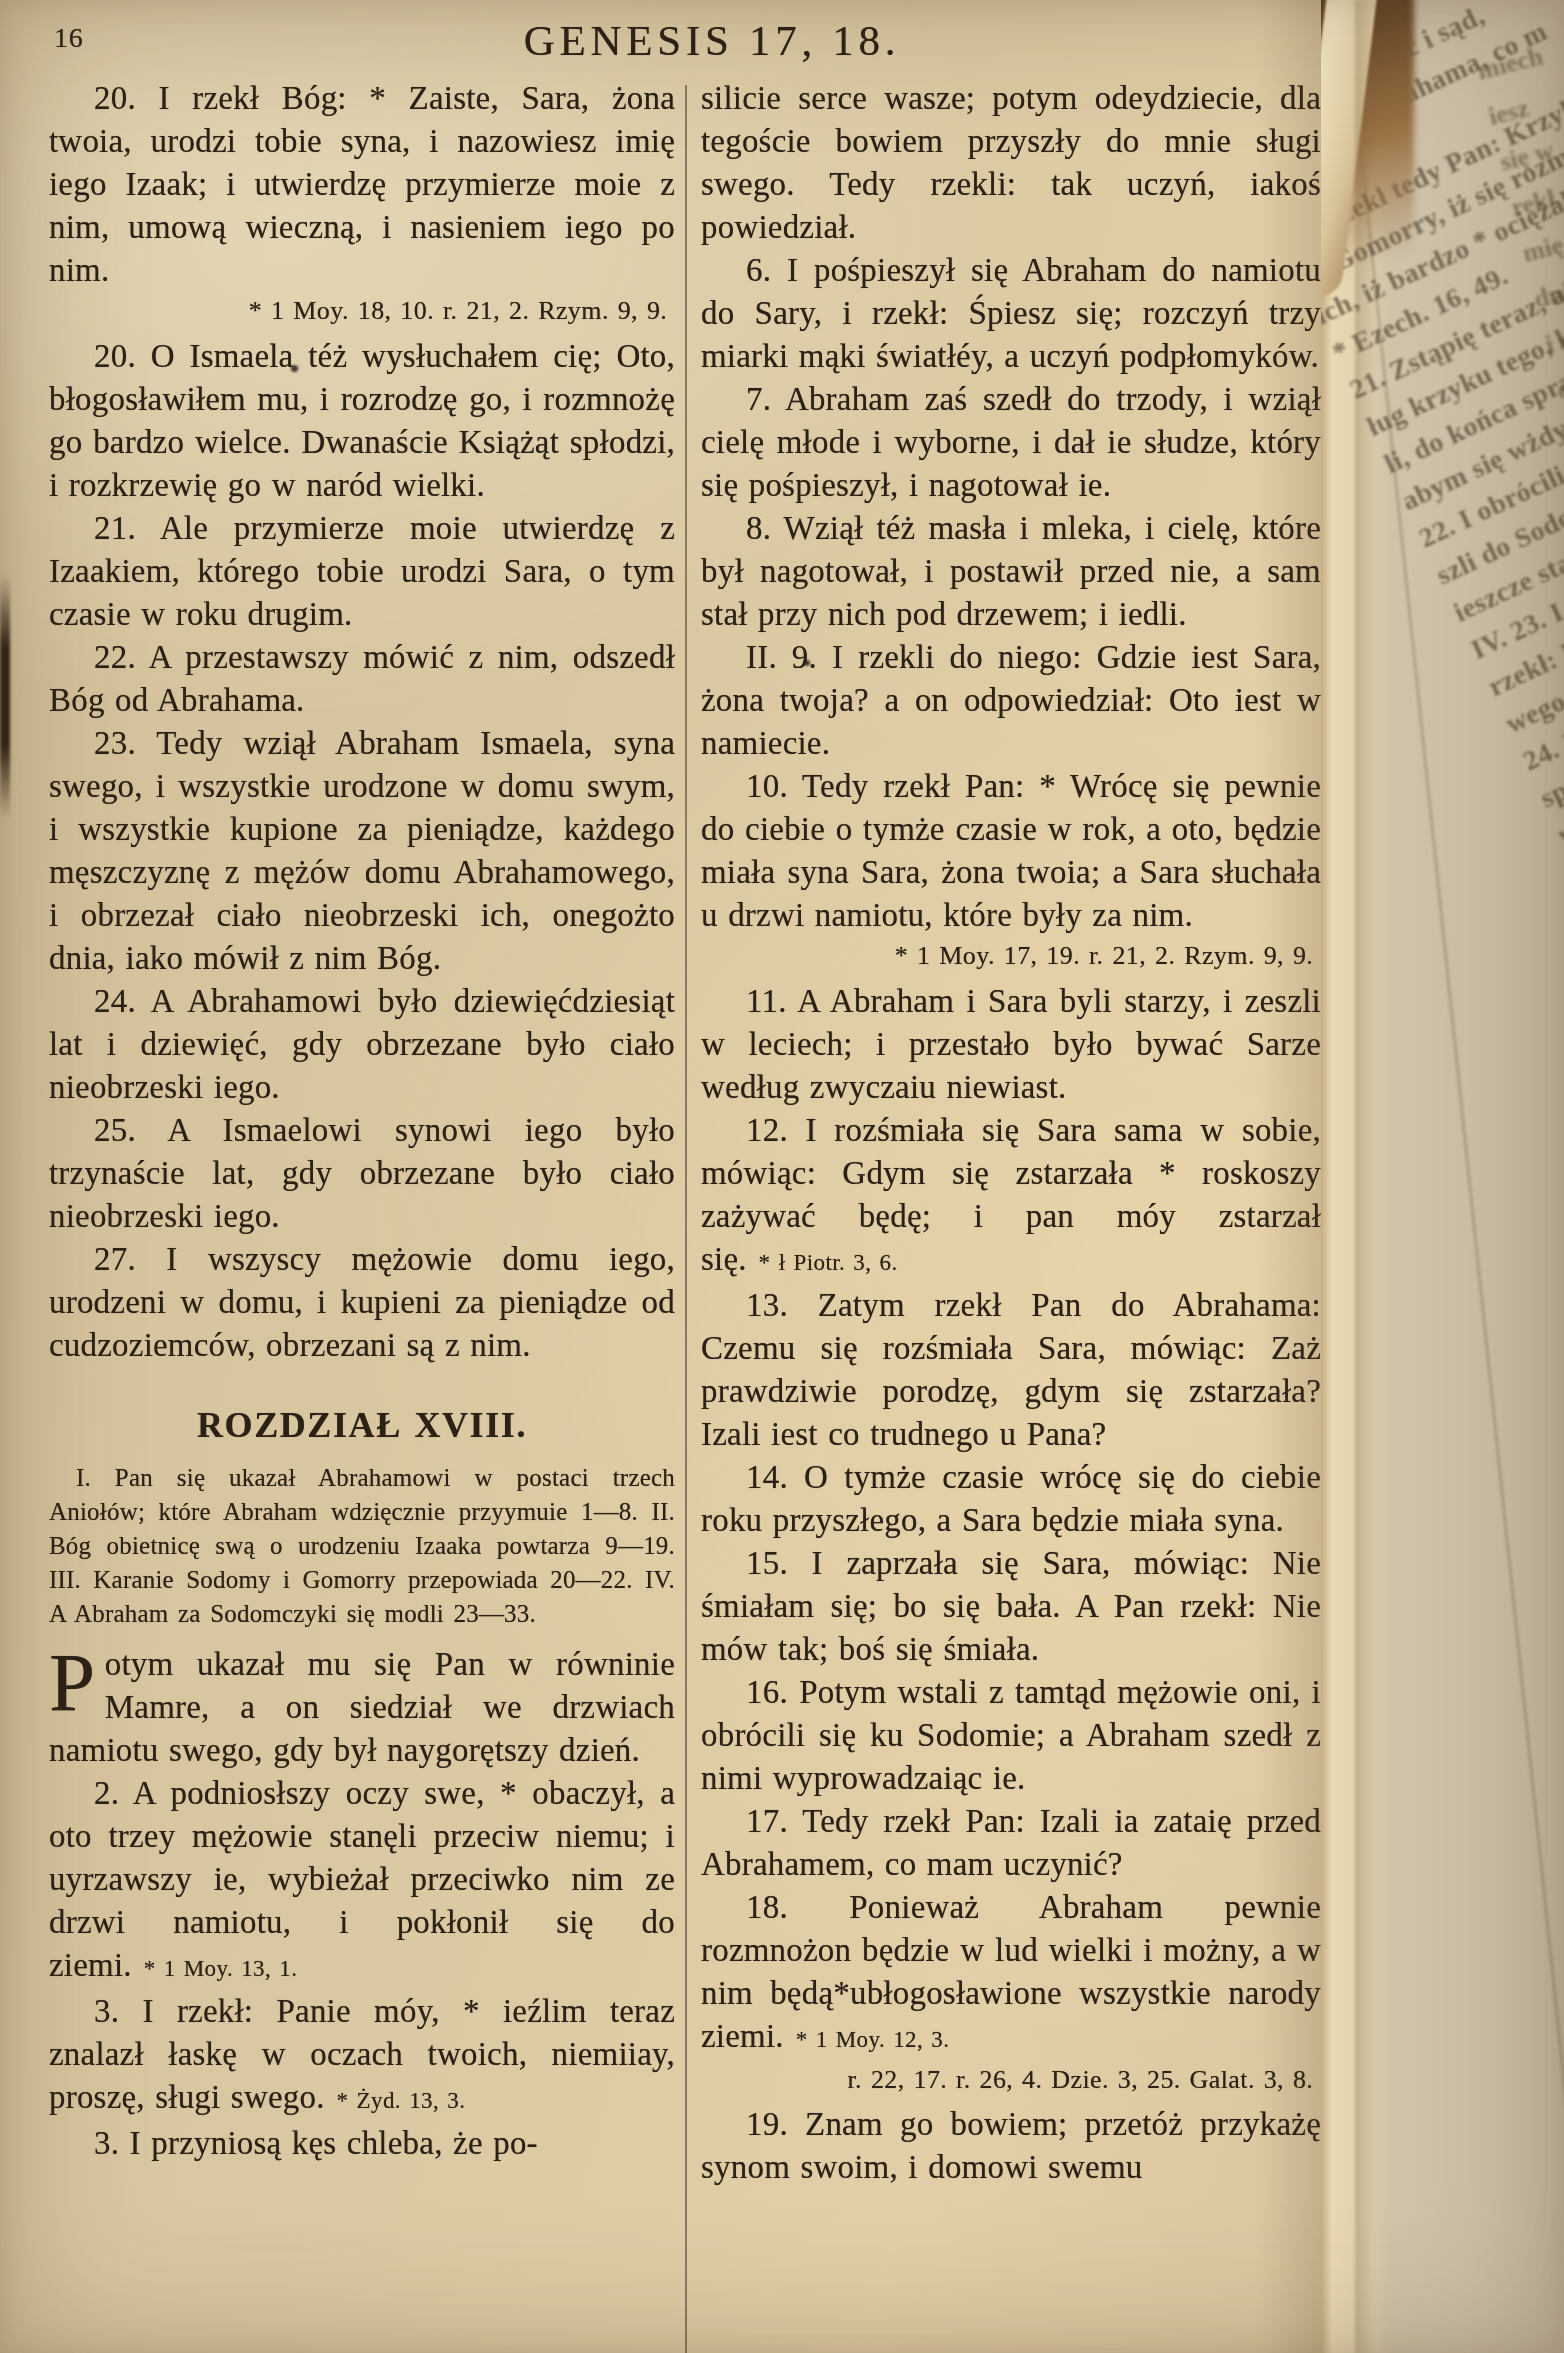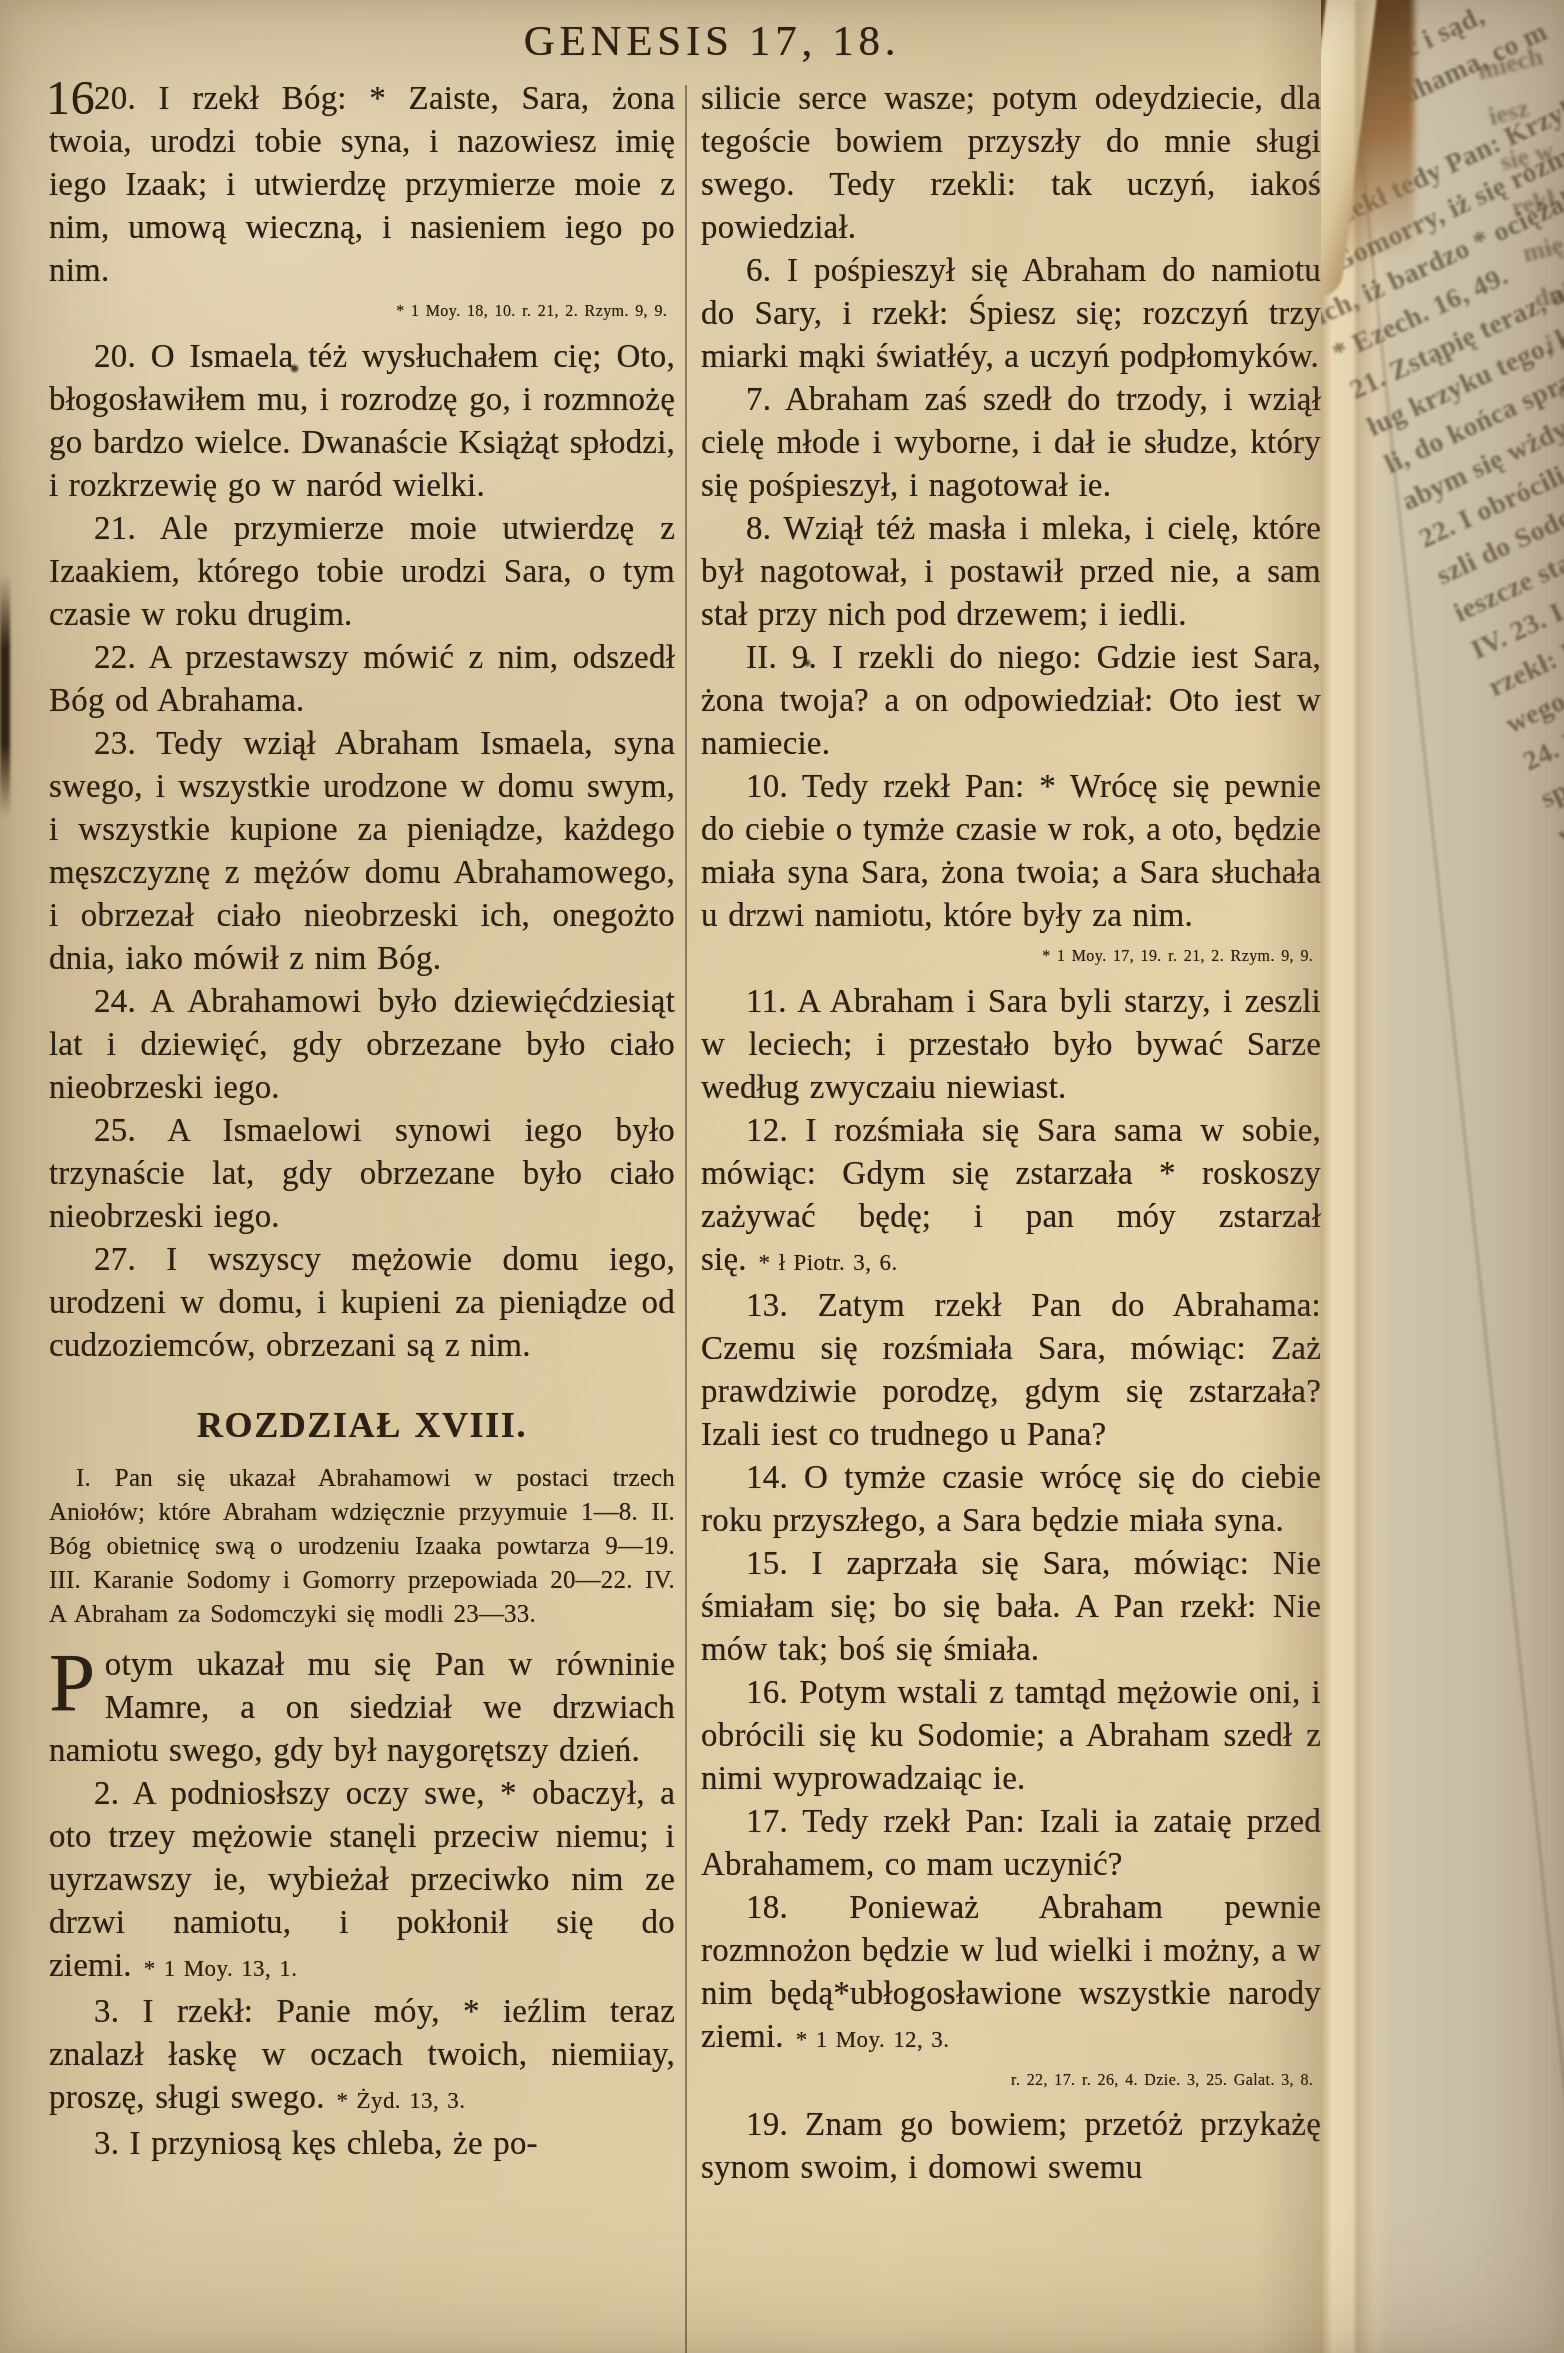--- a/index.html
+++ b/index.html
@@ -7,35 +7,35 @@
     width:1565px;height:2354px;position:relative;overflow:hidden;
     font-family:"Liberation Serif","DejaVu Serif",serif;
     background:
       radial-gradient(1174px 782px at 18% 10%, rgba(248,240,214,0.40), rgba(248,240,214,0) 62%),
       radial-gradient(1252px 1095px at 78% 55%, rgba(240,220,176,0.35), rgba(240,220,176,0) 70%),
       linear-gradient(105deg,#d2bf99 0%,#dac8a2 38%,#e2cfa7 68%,#d6c39d 100%);
     color:#2b2115;
   }
   .vignette{position:absolute;inset:0;pointer-events:none;z-index:40;
     box-shadow:inset 0 0 141px rgba(80,55,25,.28), inset 0 0 31px rgba(80,55,25,.15);}
-  .page-number{position:absolute;left:46px;top:22px;font-size:48px;letter-spacing:0.8px;
-    text-shadow:0 0 0.8px rgba(43,33,21,.6);margin-top:48px;}
+  .page-number{position:absolute;left:54px;top:22px;font-size:28px;letter-spacing:0.8px;
+    text-shadow:0 0 0.8px rgba(43,33,21,.6);}
   .page-header{position:absolute;left:0;top:15.6px;width:1424px;text-align:center;
     font-size:43px;letter-spacing:4.7px;text-shadow:0 0 0.8px rgba(43,33,21,.65);}
   .col{position:absolute;top:77px;height:2274px;overflow:hidden;}
   .col-left{left:49px;width:626px;}
   .col-right{left:701px;width:620px;}
   .col p{margin:0;font-size:33px;line-height:43px;text-align:justify;text-align-last:left;
     letter-spacing:0.2px;word-spacing:2px;text-shadow:0 0 0.8px rgba(43,33,21,.55);}
   .b-verse{text-indent:45px;}
   .b-cont{text-indent:0;}
   .b-dropcap{text-indent:0;}
   .dropcap{float:left;font-size:83px;line-height:66px;padding:6.3px 9.4px 0 0;
     text-shadow:0 0 0.8px rgba(43,33,21,.7);}
-  .col p.b-refline{font-size:16px;line-height:34px;text-align:left;text-align-last:right;
+  .col p.b-refline{font-size:26px;line-height:34px;text-align:left;text-align-last:right;
     padding-right:7.8px;margin:2.3px 0 6.3px;letter-spacing:0.4px;}
   .col p.b-heading{font-size:36px;line-height:44px;font-weight:bold;text-align:center;
     text-align-last:center;letter-spacing:1.6px;margin:36px 0 14px;text-indent:0;}
   .col p.b-summary{font-size:25px;line-height:34px;text-indent:27px;margin:0 0 12.5px;
     word-spacing:3.1px;}
   .inline-ref{font-size:23px;letter-spacing:0.4px;white-space:nowrap;}
   .divider{position:absolute;left:685px;top:85px;width:1.6px;height:2269px;
     background:rgba(70,55,38,.55);z-index:5;}
   .gutter-shadow{position:absolute;right:239px;top:0;width:70px;height:2354px;
     background:linear-gradient(90deg,rgba(95,70,40,0),rgba(95,70,40,.20));z-index:6;}

